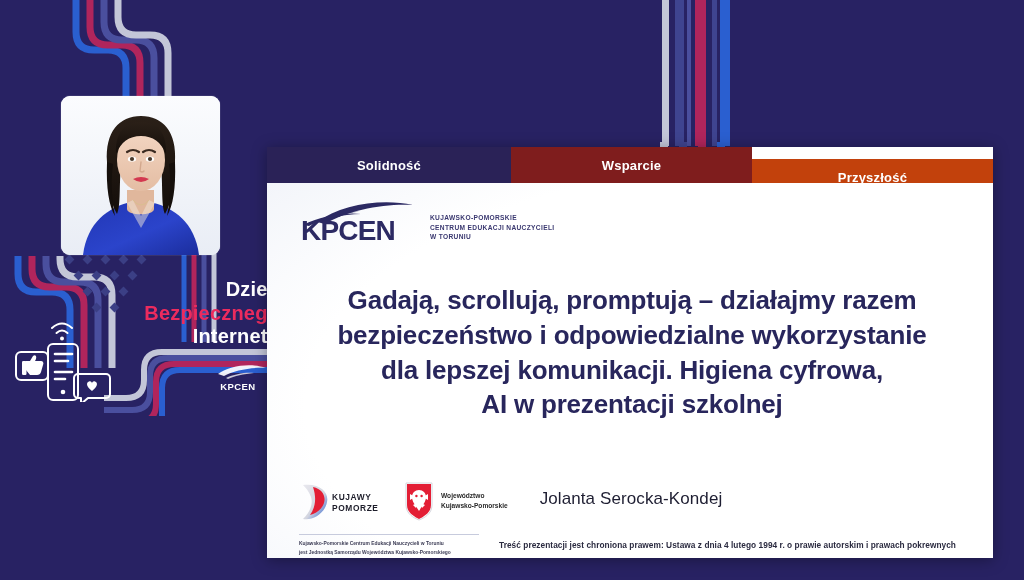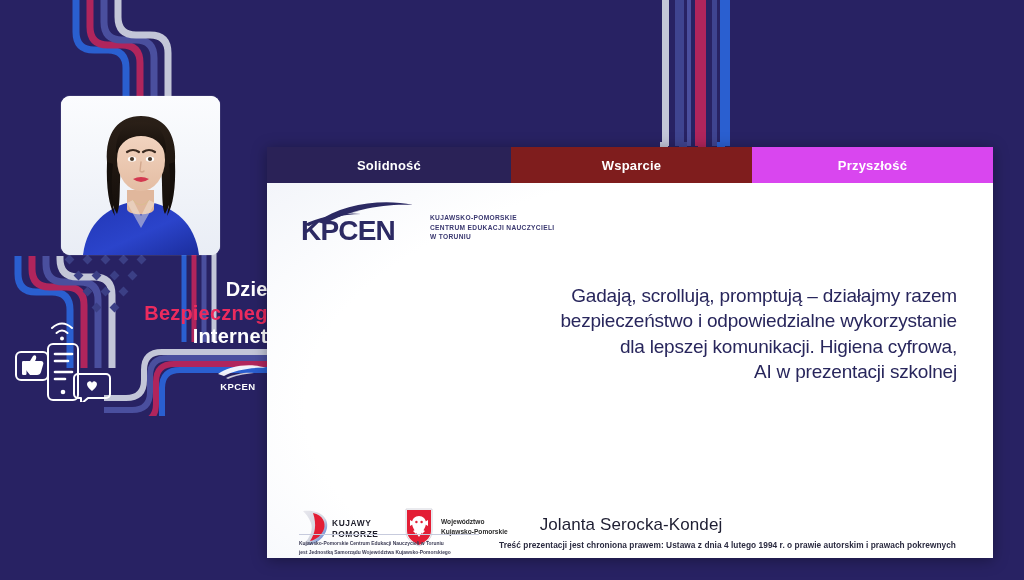--- a/index.html
+++ b/index.html
@@ -67,21 +67,21 @@
     overflow:hidden;
   }
   #slide-tabs { display:flex; height:36px; width:100%; }
   .tab {
     flex:0 0 auto; height:100%;
     display:flex; align-items:center; justify-content:center;
     color:#ffffff; font-size:13px; font-weight:700; letter-spacing:.2px;
   }
   .tab-1 { width:33.6%; background:#2a2257; }
   .tab-2 { width:33.2%; background:#7f1d1d; }
-  .tab-3 { width:33.2%; background:#d946ef; }
+  .tab-3 { width:33.2%; background:#c2410c;margin-top:12px; }
 
   #slide-body {
     position:relative;
     height:383px;
     background:
       radial-gradient(1100px 520px at 78% 58%, #ffffff 0%, #ffffff 48%, #eef1f8 74%, #e4e8f4 100%);
     padding:0;
   }
 
   
@@ -93,30 +93,30 @@
     color:#2c2a63; font-family:"Liberation Sans", sans-serif;
   }
   #kpcen-sub {
     font-size:6.6px; line-height:1.45; color:#3a3870;
     letter-spacing:.35px; padding-bottom:4px; font-weight:600;
   }
 
   
   #slide-title {
     position:absolute; left:40px; right:36px; top:100px;
-    text-align:right;
+    text-align:center;
     color:#28265c;
-    font-size:19px;
-    font-weight:400;
+    font-size:26px;
+    font-weight:700;
     line-height:1.34;
     letter-spacing:-0.2px;
   }
 
   
-  #slide-footer-row { position:absolute; left:32px; right:30px; top:322px; height:48px; }
+  #slide-footer-row { position:absolute; left:32px; right:30px; top:296px; height:48px; }
   #logo-kujawy { position:absolute; left:0; top:2px; width:92px; height:42px; }
   #logo-wojewodztwo { position:absolute; left:105px; top:2px; display:flex; align-items:center; gap:7px; }
   #woj-text { font-size:6.6px; line-height:1.5; color:#2b2b2b; font-weight:600; }
   #author {
     position:absolute; left:0; right:0; top:10px;
     text-align:center; color:#1e1e32;
     font-size:17px; letter-spacing:.1px;
   }
 
   

